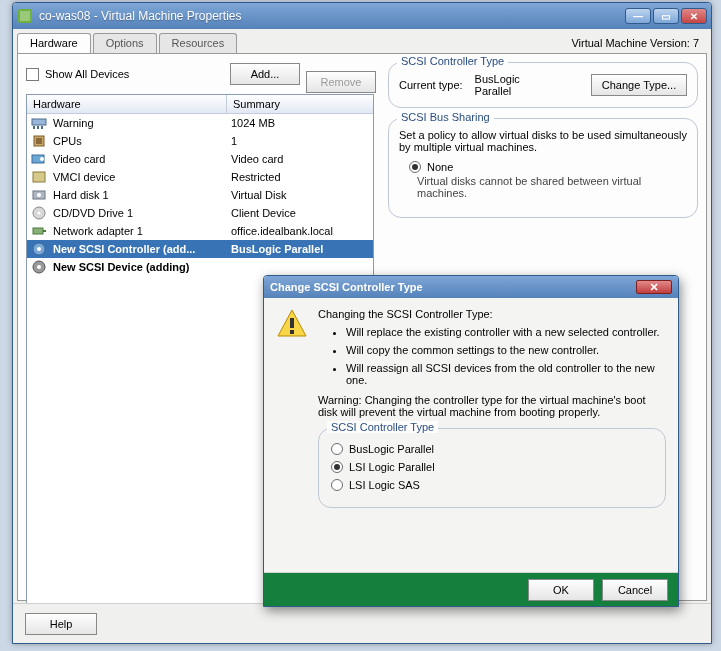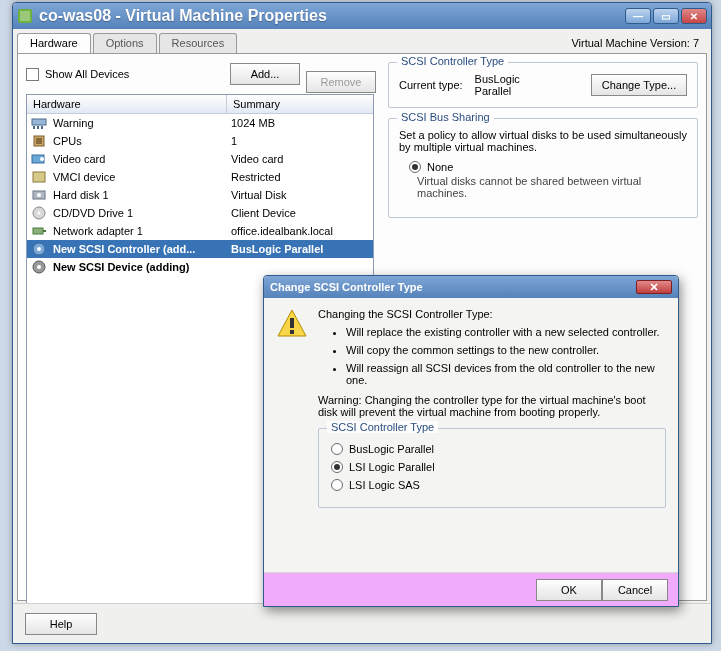--- a/index.html
+++ b/index.html
@@ -1,20 +1,20 @@
 <!DOCTYPE html>
 <html><head>
 <meta charset="utf-8">
 <style>
   * { box-sizing: border-box; font-family: Tahoma, Arial, sans-serif; font-size: 11px; }
   body { margin:0; padding:0; background:#cdd8e6; width:721px; height:651px; position:relative; overflow:hidden; }
   .window { position:absolute; left:12px; top:2px; width:700px; height:642px; background:#e8eef6; border:1px solid #2f5a8c; border-radius:4px 4px 0 0; box-shadow:0 0 6px rgba(0,0,0,.3); }
   .titlebar { height:26px; background:linear-gradient(#7fa6d6,#5482ba); display:flex; align-items:center; padding:0 4px; border-radius:4px 4px 0 0; }
   .titlebar .appicon { width:16px; height:16px; margin-right:6px; }
-  .titlebar .title { color:#fff; flex:1; font-weight:bold; text-shadow:0 1px 1px rgba(0,0,0,.3); font-size:16px; }
+  .titlebar .title { color:#fff; flex:1; font-weight:normal; text-shadow:0 1px 1px rgba(0,0,0,.3); font-size:12px; }
   .winbtn { width:26px; height:16px; margin-left:2px; background:linear-gradient(#bcd3ef,#7da7d8); border:1px solid #2e5a8c; border-radius:3px; display:flex; align-items:center; justify-content:center; color:#fff; font-weight:bold; font-size:10px; cursor:default; }
   .winbtn.close { background:linear-gradient(#e08888,#c64545); }
   .content { position:absolute; top:26px; left:0; right:0; bottom:0; background:#f0f0ee; }
   .tabs { display:flex; padding:4px 4px 0 4px; background:#f0f0ee; }
   .tab { padding:3px 12px 4px; border:1px solid #9a9a9a; border-bottom:none; background:#fdfdfd; margin-right:2px; border-radius:3px 3px 0 0; position:relative; }
   .tab.active { background:#fdfdfd; z-index:2; }
   .tab.inactive { background:#e6e6e6; color:#555; }
   .veriright { position:absolute; right:12px; top:8px; font-size:11px; }
   .panel { position:absolute; top:24px; left:4px; right:4px; bottom:42px; border:1px solid #9a9a9a; background:#fdfdfd; }
   .leftcol { position:absolute; left:8px; top:8px; width:350px; bottom:8px; }
@@ -27,35 +27,35 @@
   .hwhead { display:flex; background:linear-gradient(#fefefe,#e2e8f4); border-bottom:1px solid #c3ccd9; }
   .hwhead div { padding:3px 6px; }
   .hwhead .c1 { width:200px; border-right:1px solid #c3ccd9; }
   .hwhead .c2 { flex:1; }
   .hwrow { display:flex; align-items:center; height:18px; padding:0 4px; }
   .hwrow.sel { background:#3874b5; color:#fff; }
   .hwrow .ic { width:16px; height:14px; margin-right:6px; flex-shrink:0; }
   .hwrow .c1 { width:178px; white-space:nowrap; overflow:hidden; }
   .hwrow .c2 { flex:1; white-space:nowrap; overflow:hidden; }
   .hwrow.bold { font-weight:bold; }
-  .gbox { border:1px solid #bfc8d6; border-radius:2px; padding:10px 10px 10px; margin-bottom:10px; position:relative; }
+  .gbox { border:1px solid #bfc8d6; border-radius:13px; padding:10px 10px 10px; margin-bottom:10px; position:relative; }
   .gbox .gtitle { position:absolute; top:-8px; left:8px; background:#fdfdfd; padding:0 4px; color:#2a4d7f; }
   .radio { width:12px; height:12px; border:1px solid #6b6b6b; border-radius:50%; display:inline-flex; align-items:center; justify-content:center; margin-right:6px; vertical-align:middle; background:#fff; }
   .radio.sel::after { content:""; width:6px; height:6px; background:#333; border-radius:50%; }
   .bottombar { position:absolute; left:0; right:0; bottom:0; height:40px; background:#f0f0ee; border-top:1px solid #d0d0d0; display:flex; align-items:center; padding:0 12px; }
   .dialog { position:absolute; left:263px; top:275px; width:416px; height:332px; border:1px solid #2f5a8c; border-radius:4px 4px 0 0; box-shadow:2px 4px 12px rgba(0,0,0,.45); background:#f4f4f2; }
   .dialog .dtitlebar { height:22px; background:linear-gradient(#7fa6d6,#5482ba); display:flex; align-items:center; padding:0 6px; border-radius:4px 4px 0 0; color:#fff; font-weight:bold; }
   .dialog .dtitlebar .title { flex:1; }
   .dialog .dclose { width:36px; height:14px; background:linear-gradient(#e28a8a,#c13e3e); border:1px solid #7a1f1f; border-radius:2px; color:#fff; display:flex; align-items:center; justify-content:center; font-weight:bold; }
   .dialog .dbody { padding:10px 12px; }
   .warn { display:flex; }
   .warnicon { width:32px; height:32px; margin-right:10px; }
   .bullets { margin:6px 0 8px 10px; padding:0; }
   .bullets li { margin:6px 0; list-style:disc; margin-left:18px; }
-  .dlgfooter { position:absolute; bottom:0; left:0; right:0; height:34px; background:#f0abfc; border-top:1px solid #d4d4d2; display:flex; align-items:center; justify-content:flex-end; padding:0 10px; }
+  .dlgfooter { position:absolute; bottom:0; left:0; right:0; height:34px; background:#15803d; border-top:1px solid #d4d4d2; display:flex; align-items:center; justify-content:flex-end; padding:0 10px; gap:8px; }
   .gbox.small { margin:10px 0 0 0; padding:8px 12px 10px; }
   .radiorow { display:flex; align-items:center; margin:6px 0; }
 </style>
 </head>
 <body>
 
 <div class="window">
   <div class="titlebar">
     <span class="appicon">
       <svg viewBox="0 0 16 16">

